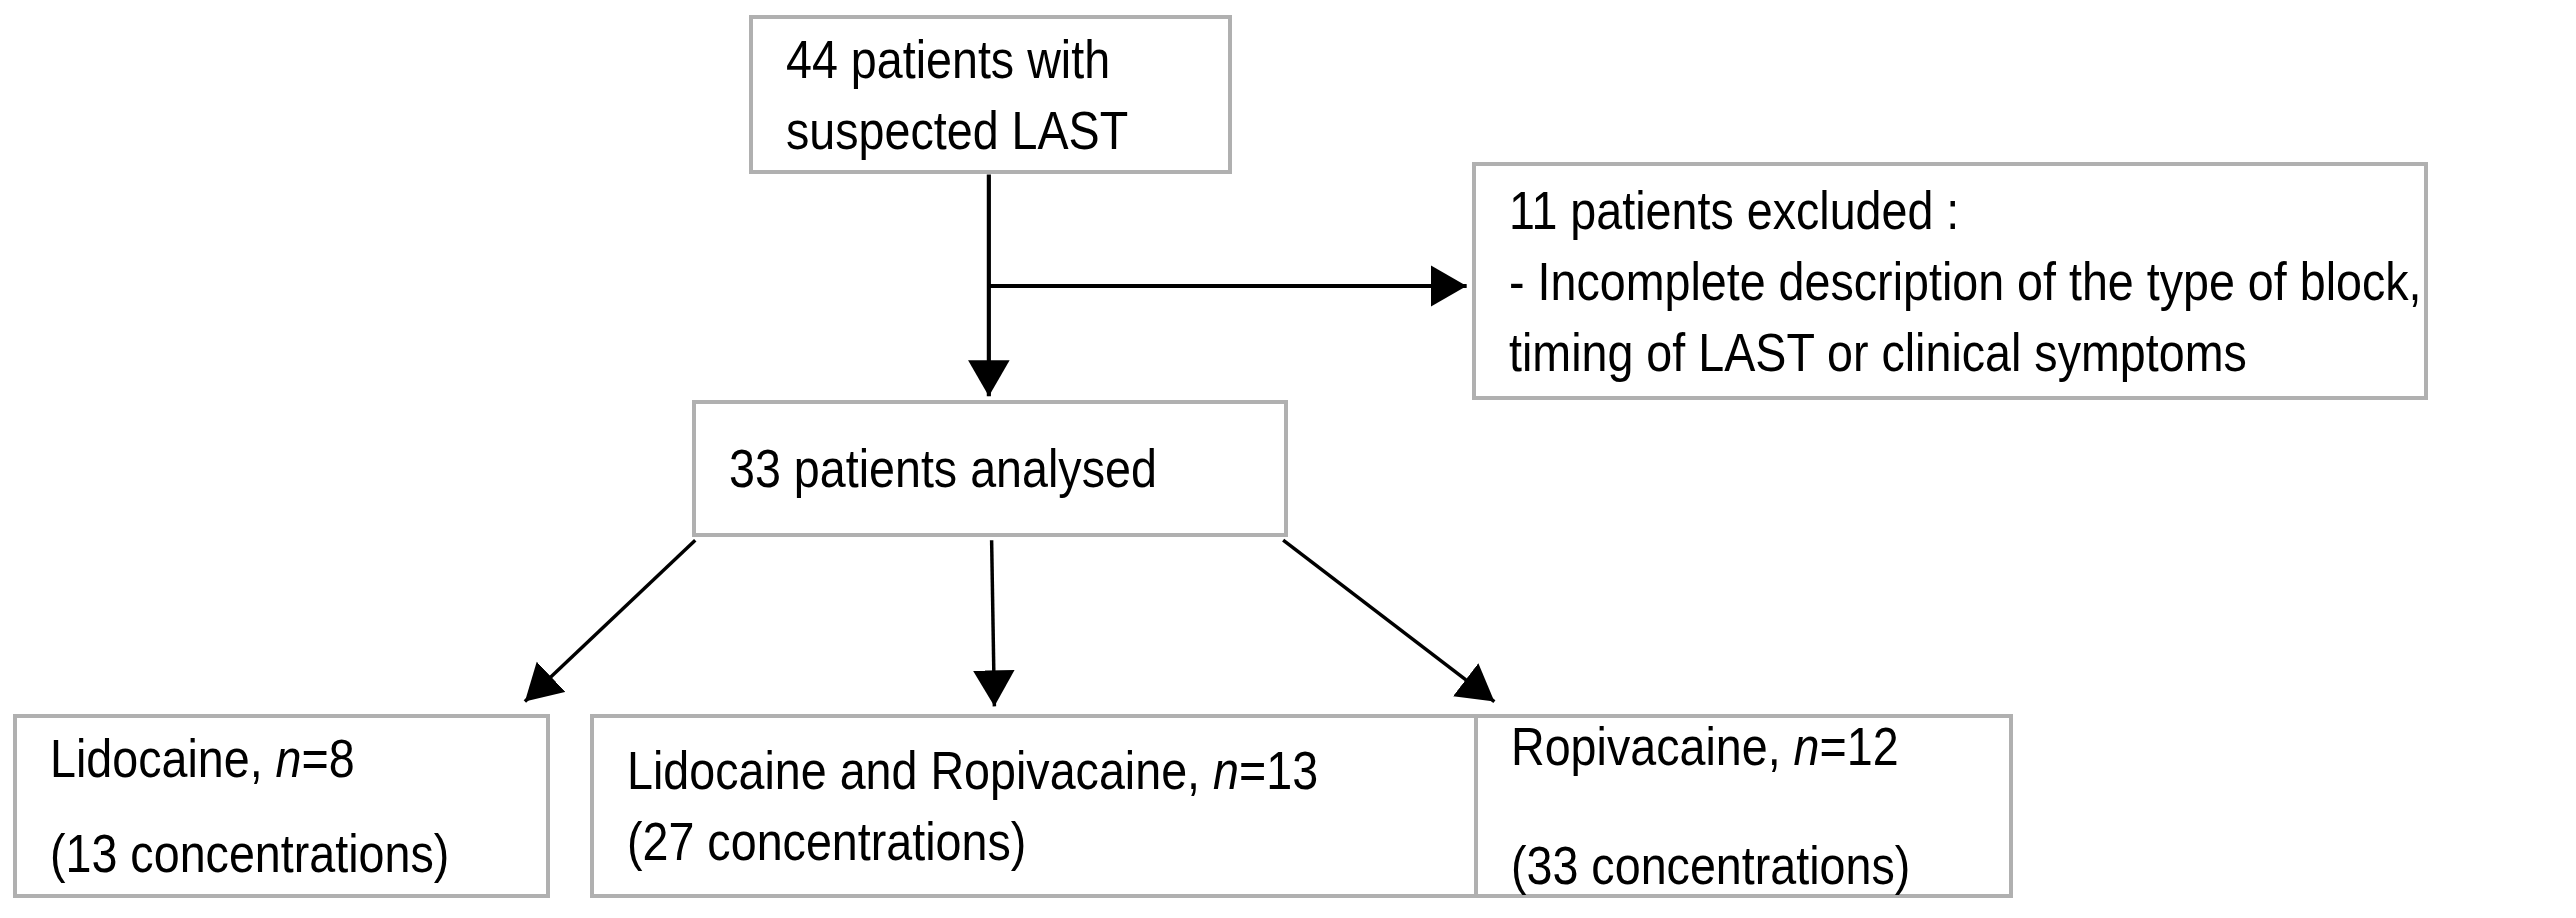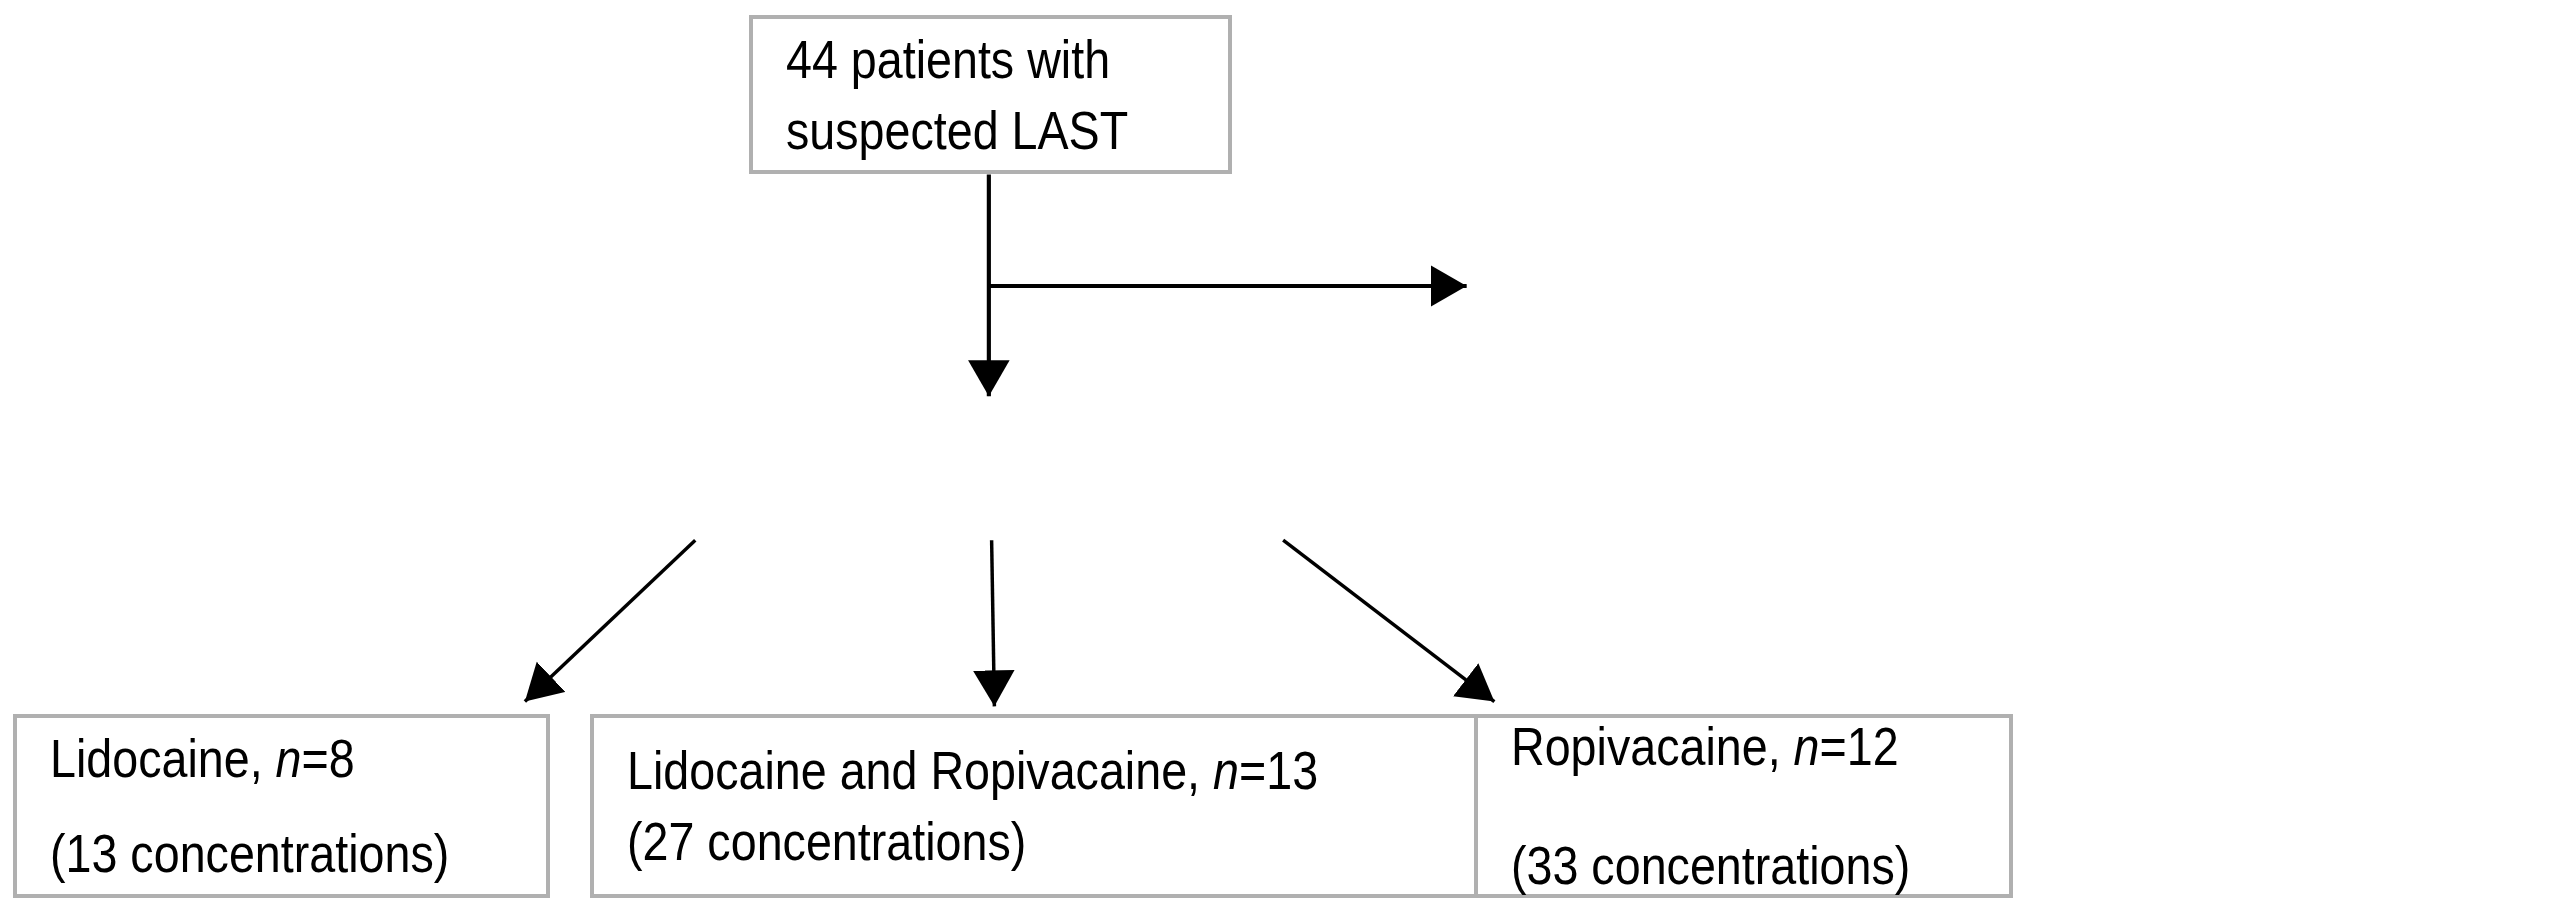--- a/index.html
+++ b/index.html
@@ -66,21 +66,29 @@
     <line x1="1432" y1="780" x2="1436" y2="1020" stroke="var(--arrow)" stroke-width="5" marker-end="url(#ah)"></line>
 
     <line x1="1853" y1="780" x2="2158" y2="1013" stroke="var(--arrow)" stroke-width="5" marker-end="url(#ah)"></line>
   </svg>
 
   <div class="box" style="left:749px;top:15.2px;width:483px;height:159px;">
     <div class="tline">44 patients with</div>
     <div class="tline">suspected LAST</div>
   </div>
 
+  <div class="box" style="left:1472px;top:162px;width:956px;height:238px;">
+    <div class="tline">11 patients excluded :</div>
+    <div class="tline">- Incomplete description of the type of block,</div>
+    <div class="tline">timing of LAST or clinical symptoms</div>
+  </div>
 
+  <div class="box" style="left:692px;top:400px;width:596px;height:137px;">
+    <div class="tline">33 patients analysed</div>
+  </div>
 
   <div class="box" style="left:13px;top:714px;width:537px;height:184px;gap:24px;">
     <div class="tline"><span>Lidocaine, </span><span class="it">n</span><span>=8</span></div>
     <div class="tline">(13 concentrations)</div>
   </div>
 
   <div class="box" style="left:590px;top:714px;width:918px;height:184px;">
     <div class="tline"><span>Lidocaine and Ropivacaine, </span><span class="it">n</span><span>=13</span></div>
     <div class="tline">(27 concentrations)</div>
   </div>

